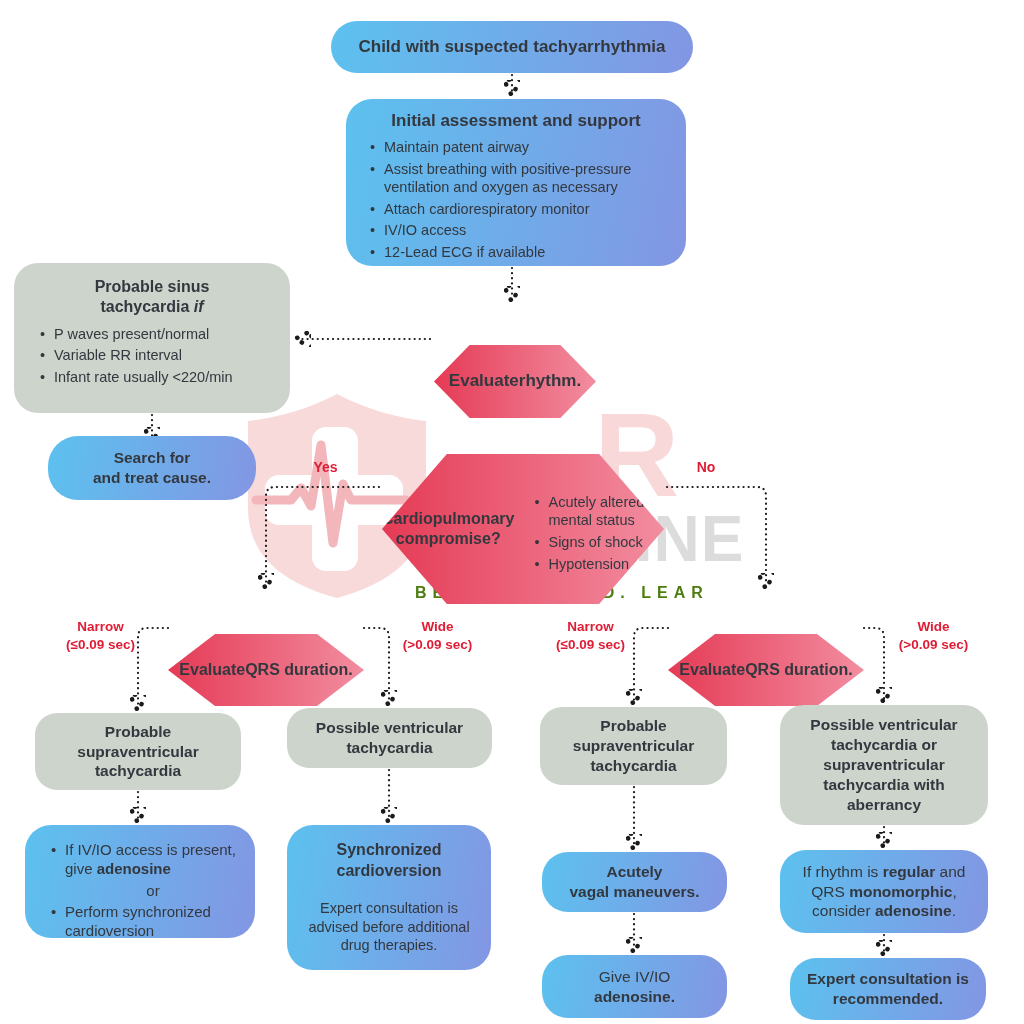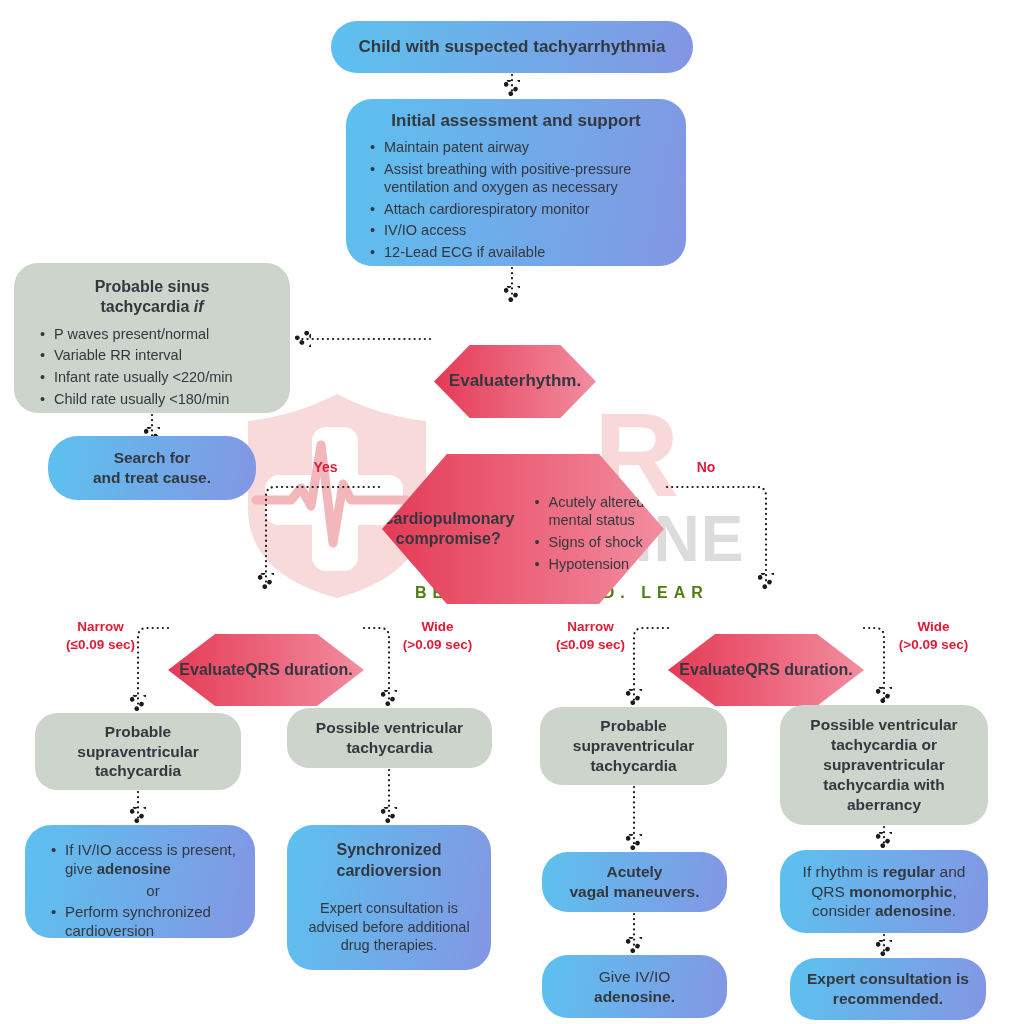--- a/index.html
+++ b/index.html
@@ -96,21 +96,20 @@
 
 <div class="node gray" style="left:14px; top:263px; width:276px; height:150px; border-radius:24px; padding:14px 10px 10px 10px;">
   <div class="t16 b" style="text-align:center;">
     <div>Probable sinus</div>
     <div><span>tachycardia </span><i>if</i></div>
   </div>
   <ul class="blist t14" style="margin-top:7px; padding-left:16px;">
     <li>P waves present/normal</li>
     <li>Variable RR interval</li>
     <li>Infant rate usually &lt;220/min</li>
-    <li>Child rate usually &lt;180/min</li>
   </ul>
 </div>
 
 <div class="node blue center t15 b" style="left:48px; top:436px; width:208px; height:64px; border-radius:30px;">
   <div>Search for</div>
   <div>and treat cause.</div>
 </div>
 
 <div class="hex node" style="left:382px; top:412px; width:282px; height:150px; clip-path:polygon(0 50%,23% 0,77% 0,100% 50%,77% 100%,23% 100%); padding:6px 0;">
   <div class="t16">

